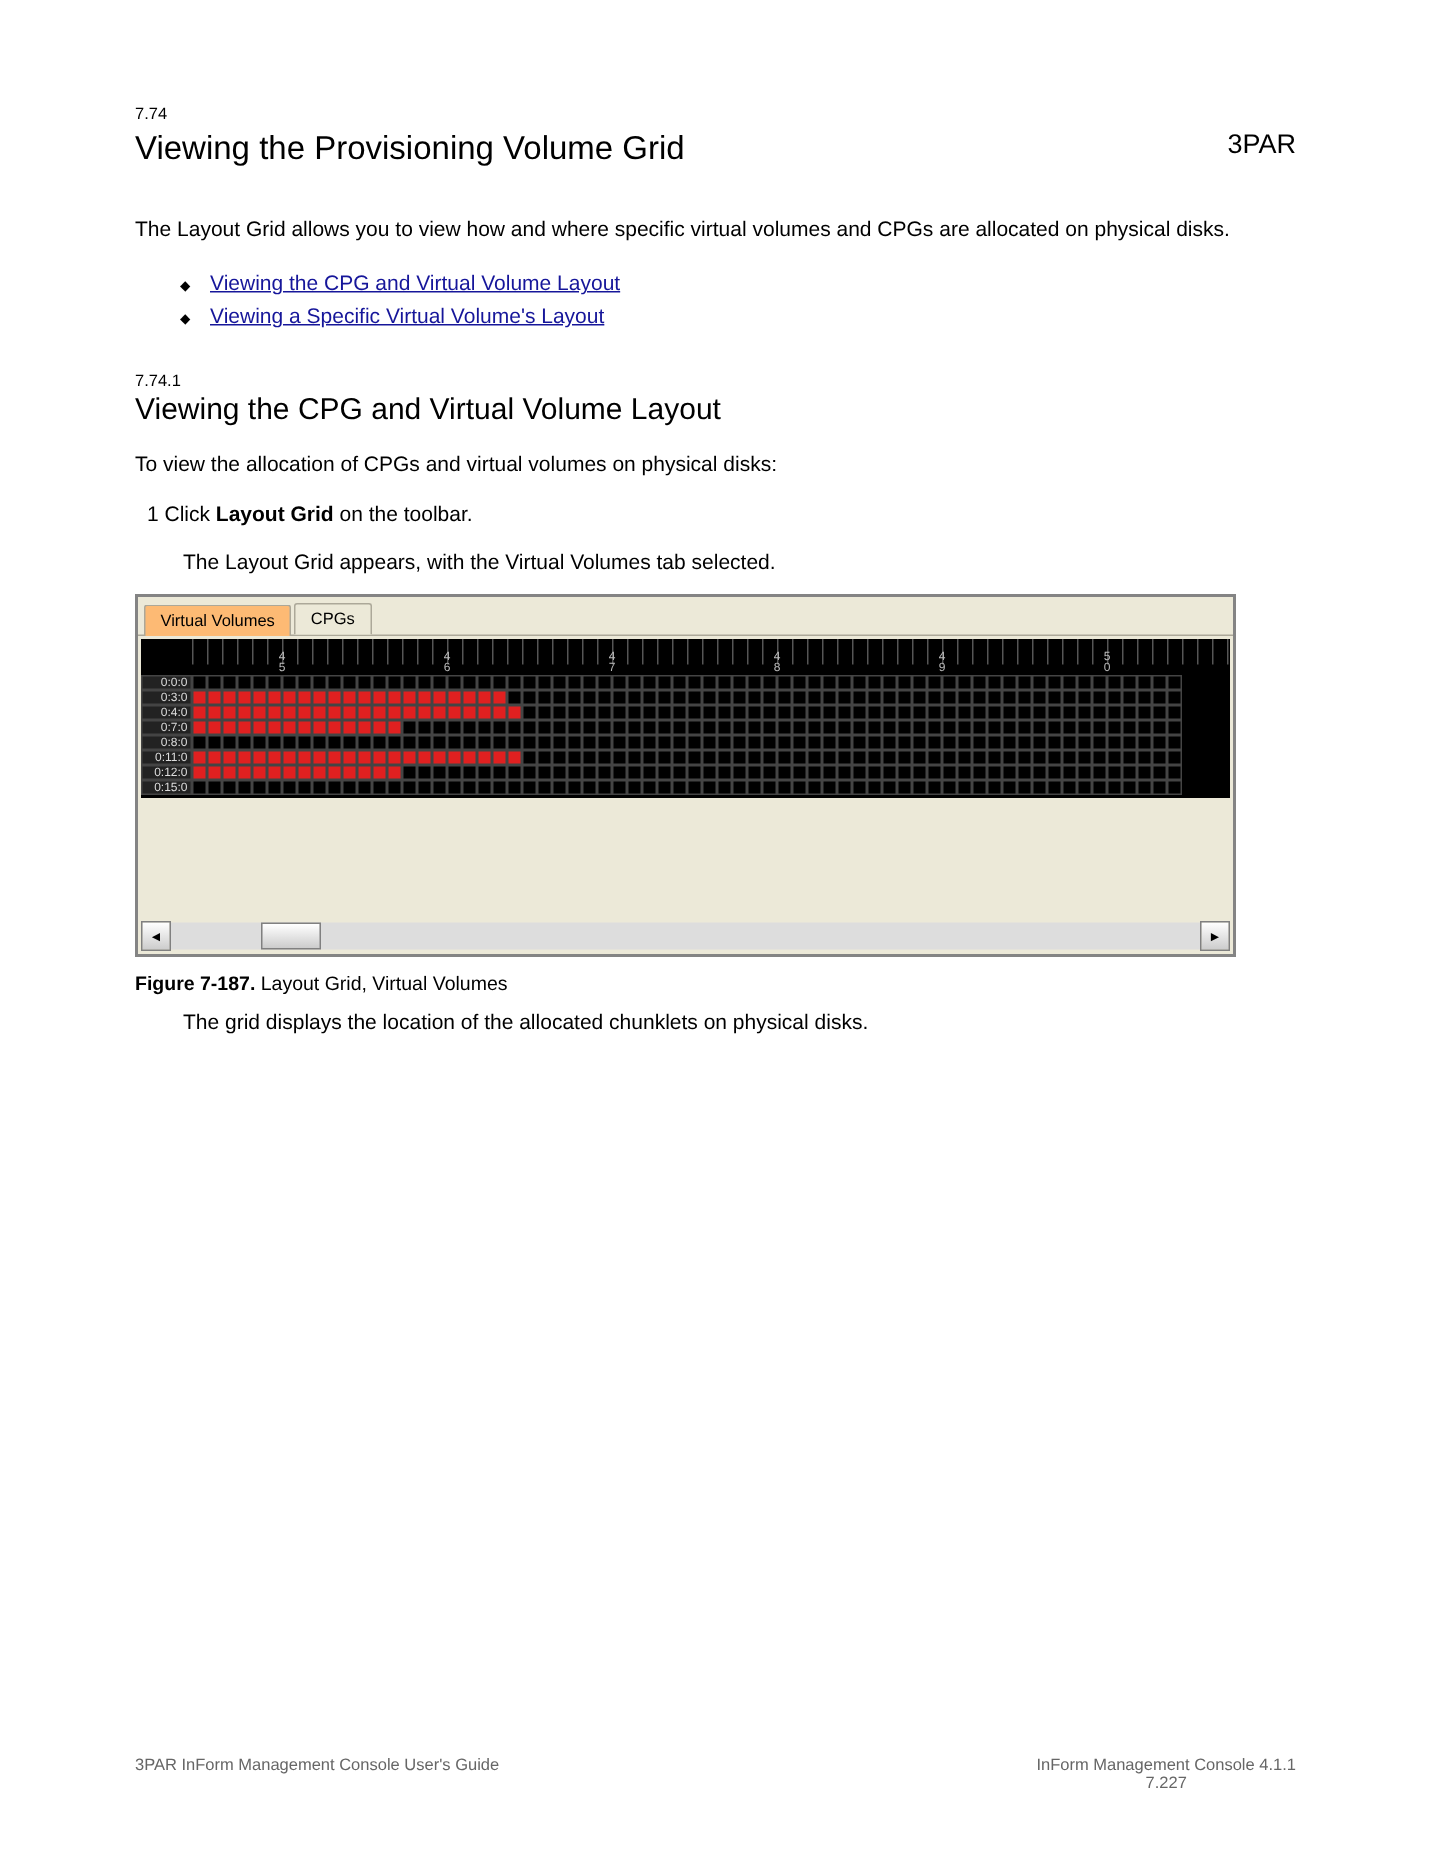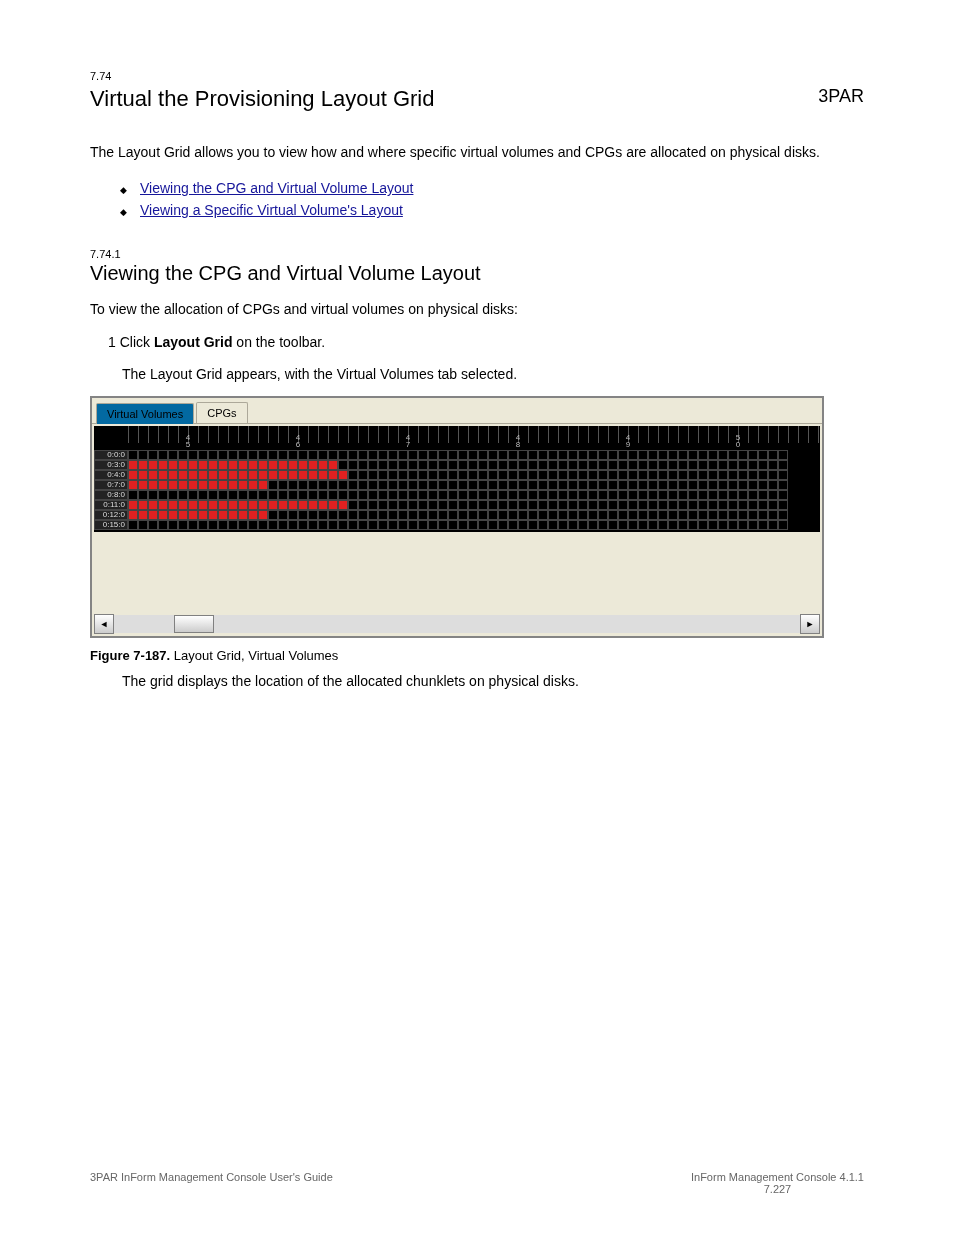--- a/index.html
+++ b/index.html
@@ -23,21 +23,21 @@
 
 
 .gridwin{border:2px solid #848484;width:730px;margin:10px 0 10px 0;background:#ece9d8}
 .titlebar{height:24px;background:linear-gradient(to right,#2050b0,#7aa9ea);display:flex;align-items:center;padding:0 4px;color:#fff;font-size:12px;font-weight:bold}
 .titlebar .ticon{width:14px;height:14px;background:#c02020;margin-right:6px;position:relative}
 .titlebar .ticon::after{content:"";position:absolute;top:2px;left:2px;right:2px;bottom:2px;background:
  linear-gradient(#fff,#fff) 0 33%/100% 1px no-repeat,
  linear-gradient(#fff,#fff) 0 66%/100% 1px no-repeat}
 .tabs{display:flex;padding:4px 4px 0 4px;background:#ece9d8;border-bottom:1px solid #aca899}
 .tab{border:1px solid #aca899;border-bottom:none;padding:4px 10px;font-size:11px;background:#ece9d8;margin-right:2px;border-radius:2px 2px 0 0;cursor:pointer}
-.tab.active{background:#0369a1;position:relative;top:1px}
+.tab.active{background:#fdba74;position:relative;top:1px}
 .ruler{height:24px;background:#000;position:relative;margin:2px 2px 0 2px;overflow:hidden}
 .ruler .tick{position:absolute;top:0;bottom:7px;width:1px;background:#555}
 .ruler .lab{position:absolute;bottom:2px;color:#bbb;font-size:8px;line-height:7px;text-align:center;width:12px;transform:translateX(-50%)}
 .ruler .lab span{display:block}
 .rows{background:#000;margin:0 2px 2px 2px;padding-bottom:2px}
 .row{display:flex;align-items:flex-start;height:10px}
 .rl{width:34px;color:#ddd;background:#222;border:1px solid #444;font-size:8px;text-align:right;padding-right:2px;line-height:8px;height:10px;box-sizing:border-box}
 .cells{display:flex;height:10px}
 .cell{width:10px;height:10px;box-sizing:border-box;border:1px solid #444;margin-left:0}
 .cell.f{background:#e02020}
@@ -50,36 +50,36 @@
 
 .caption{font-size:13px;margin:6px 0 0 0}
 .footer{position:absolute;bottom:40px;left:90px;right:90px;display:flex;justify-content:space-between;font-size:11px;color:#666}
 </style>
 </head>
 <body>
 <div class="page">
 
 <div class="section-num">7.74</div>
 <div class="header-area">
-  <h1 class="title">Virtual the Provisioning Layout Grid</h1>
+  <h1 class="title">Viewing the Provisioning Volume Grid</h1>
   <div class="brand">3PAR</div>
 </div>
 
 <p class="para">The Layout Grid allows you to view how and where specific virtual volumes and CPGs are allocated on physical disks.</p>
 
 
 <ul class="toc-list" id="toc">
       <li><a href="#" class="link">Viewing the CPG and Virtual Volume Layout</a></li>
       <li><a href="#" class="link">Viewing a Specific Virtual Volume's Layout</a></li>
     </ul>
 
 <div class="sub-sectnum">7.74.1</div>
 <h2 class="sub-title">Viewing the CPG and Virtual Volume Layout</h2>
 <p class="sub-para">To view the allocation of CPGs and virtual volumes on physical disks:</p>
-<p class="sub-para" style="margin-left:18px"><span>1 Click </span><b>Layout Grid</b><span> on the toolbar.</span></p>
+<p class="sub-para" style="margin-left:8px"><span>1 Click </span><b>Layout Grid</b><span> on the toolbar.</span></p>
 <p class="sub-para" style="margin-left:32px">The Layout Grid appears, with the Virtual Volumes tab selected.</p>
 
 <div class="gridwin">
   <div class="tabs" id="tabbar">
         <div class="tab active">Virtual Volumes</div>
         <div class="tab">CPGs</div>
       </div>
   <div class="ruler" id="ruler">
         <div class="tick" style="left: 34px;"></div>
         <div class="tick" style="left: 44px;"></div>

